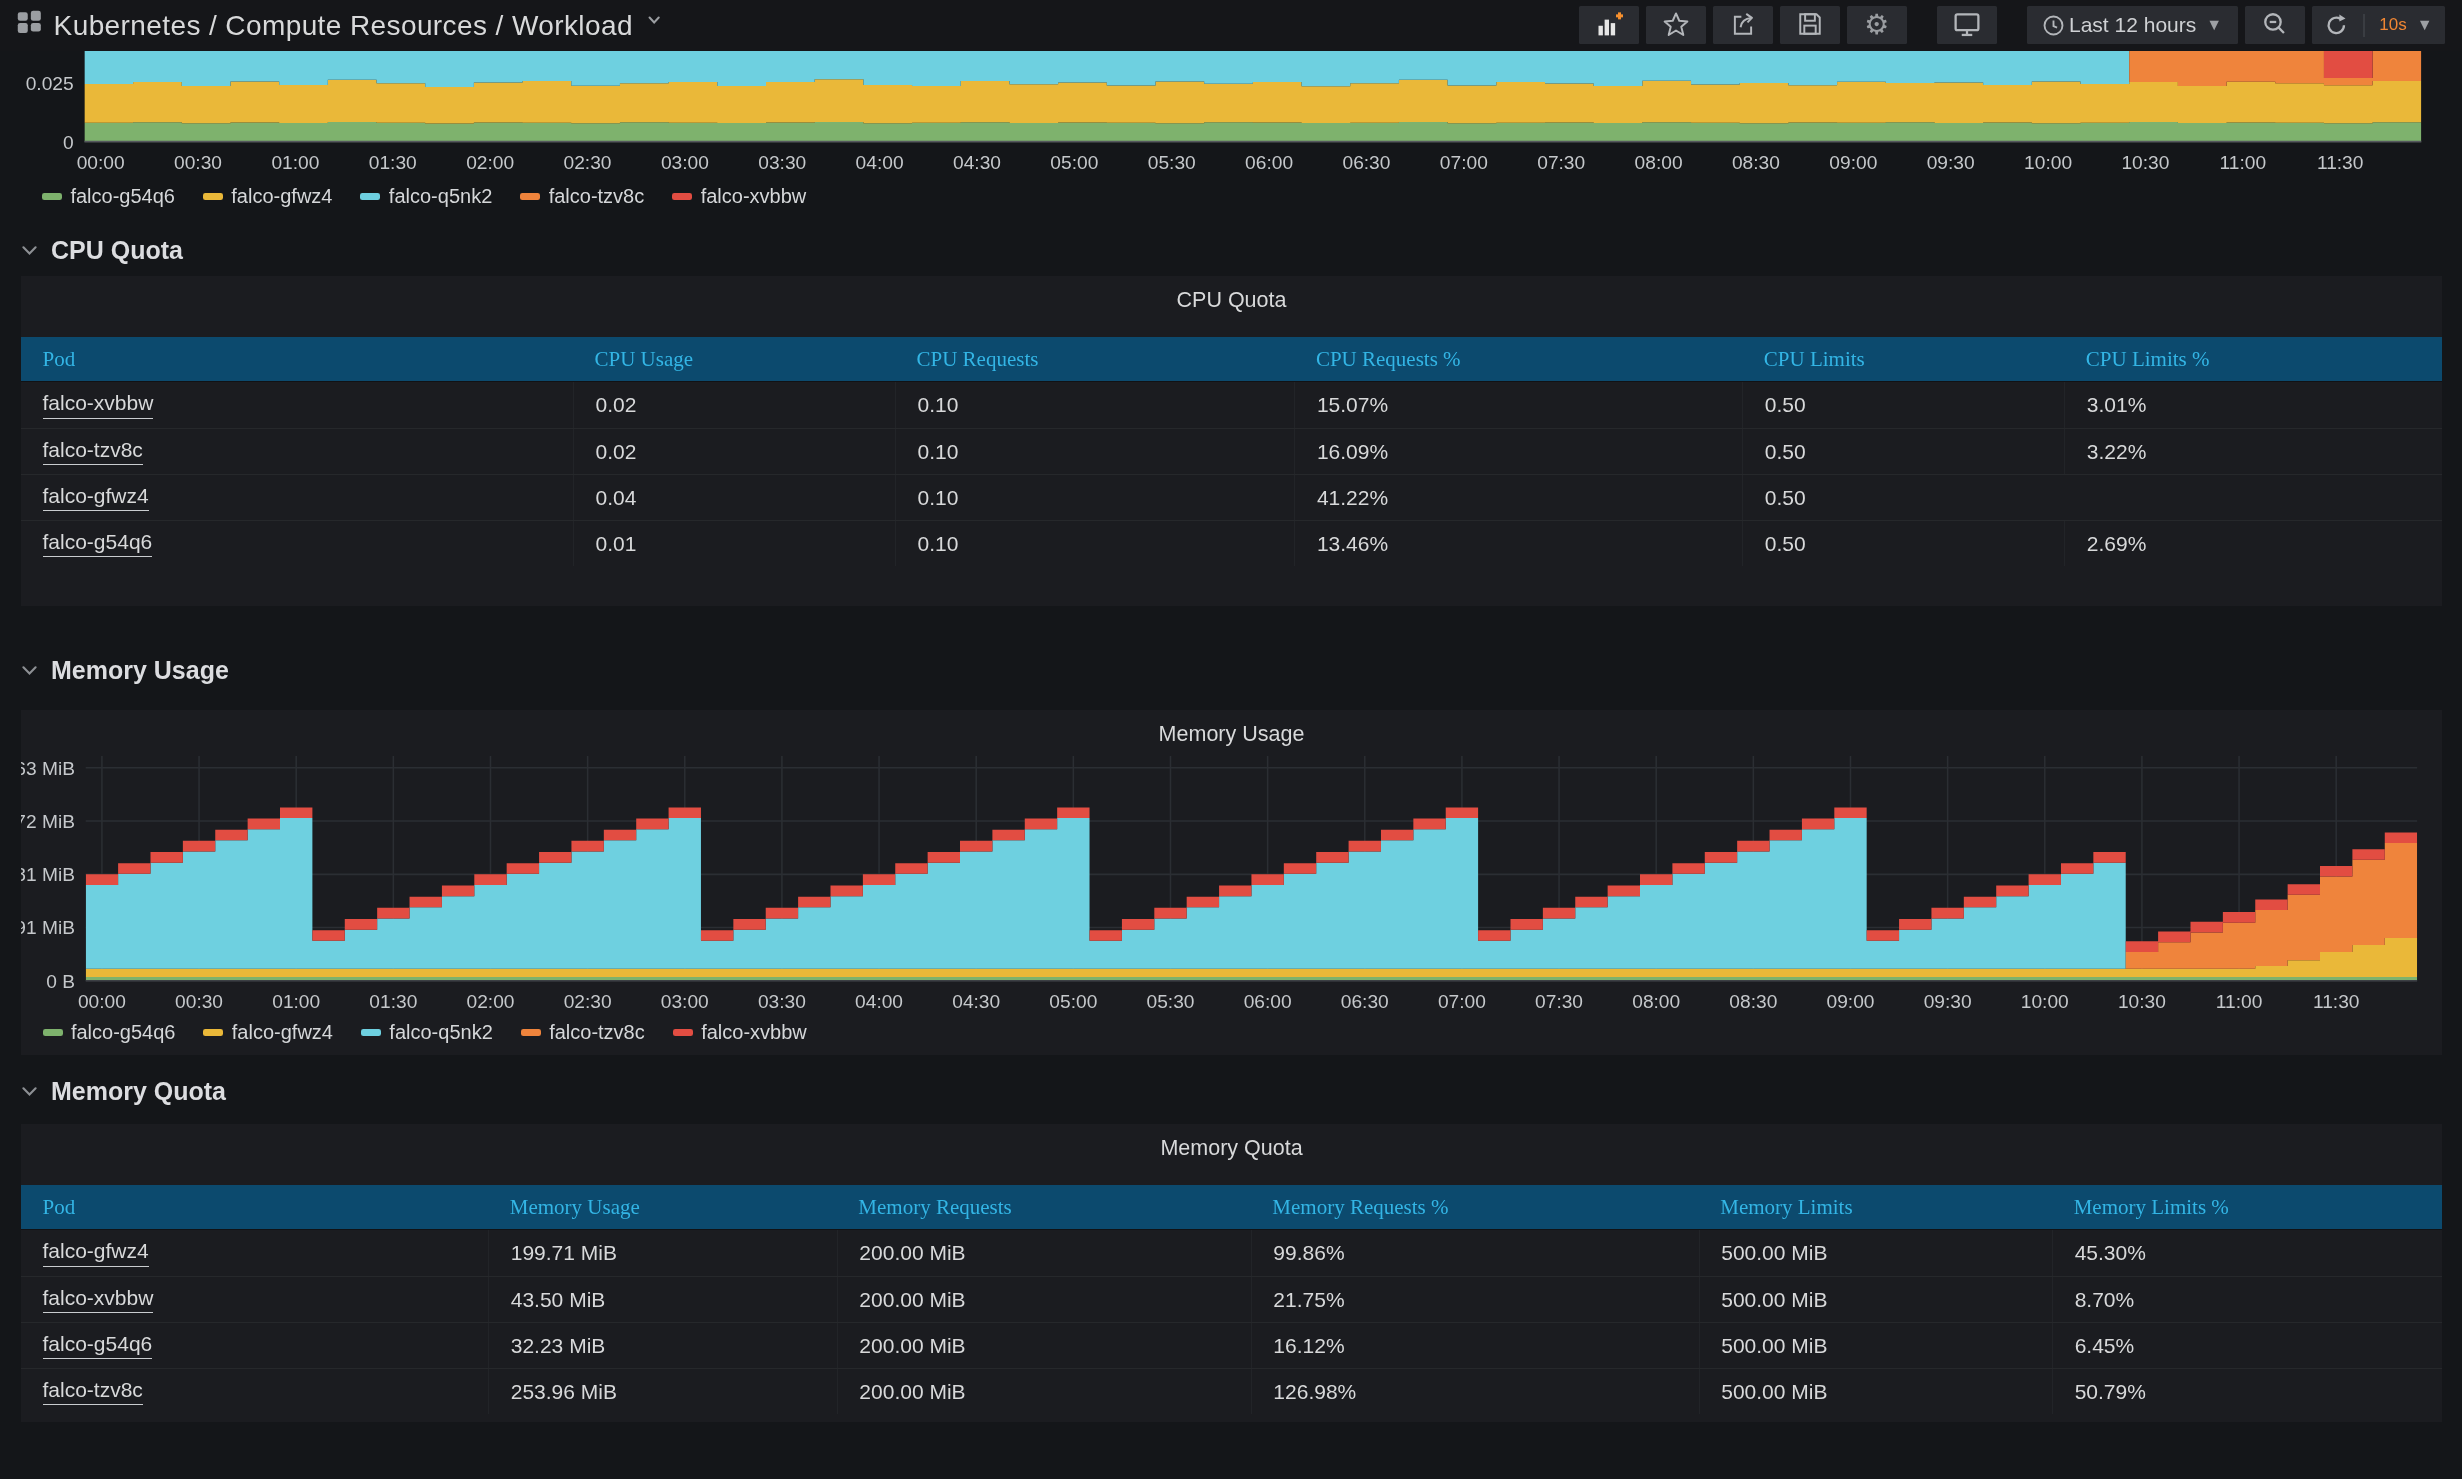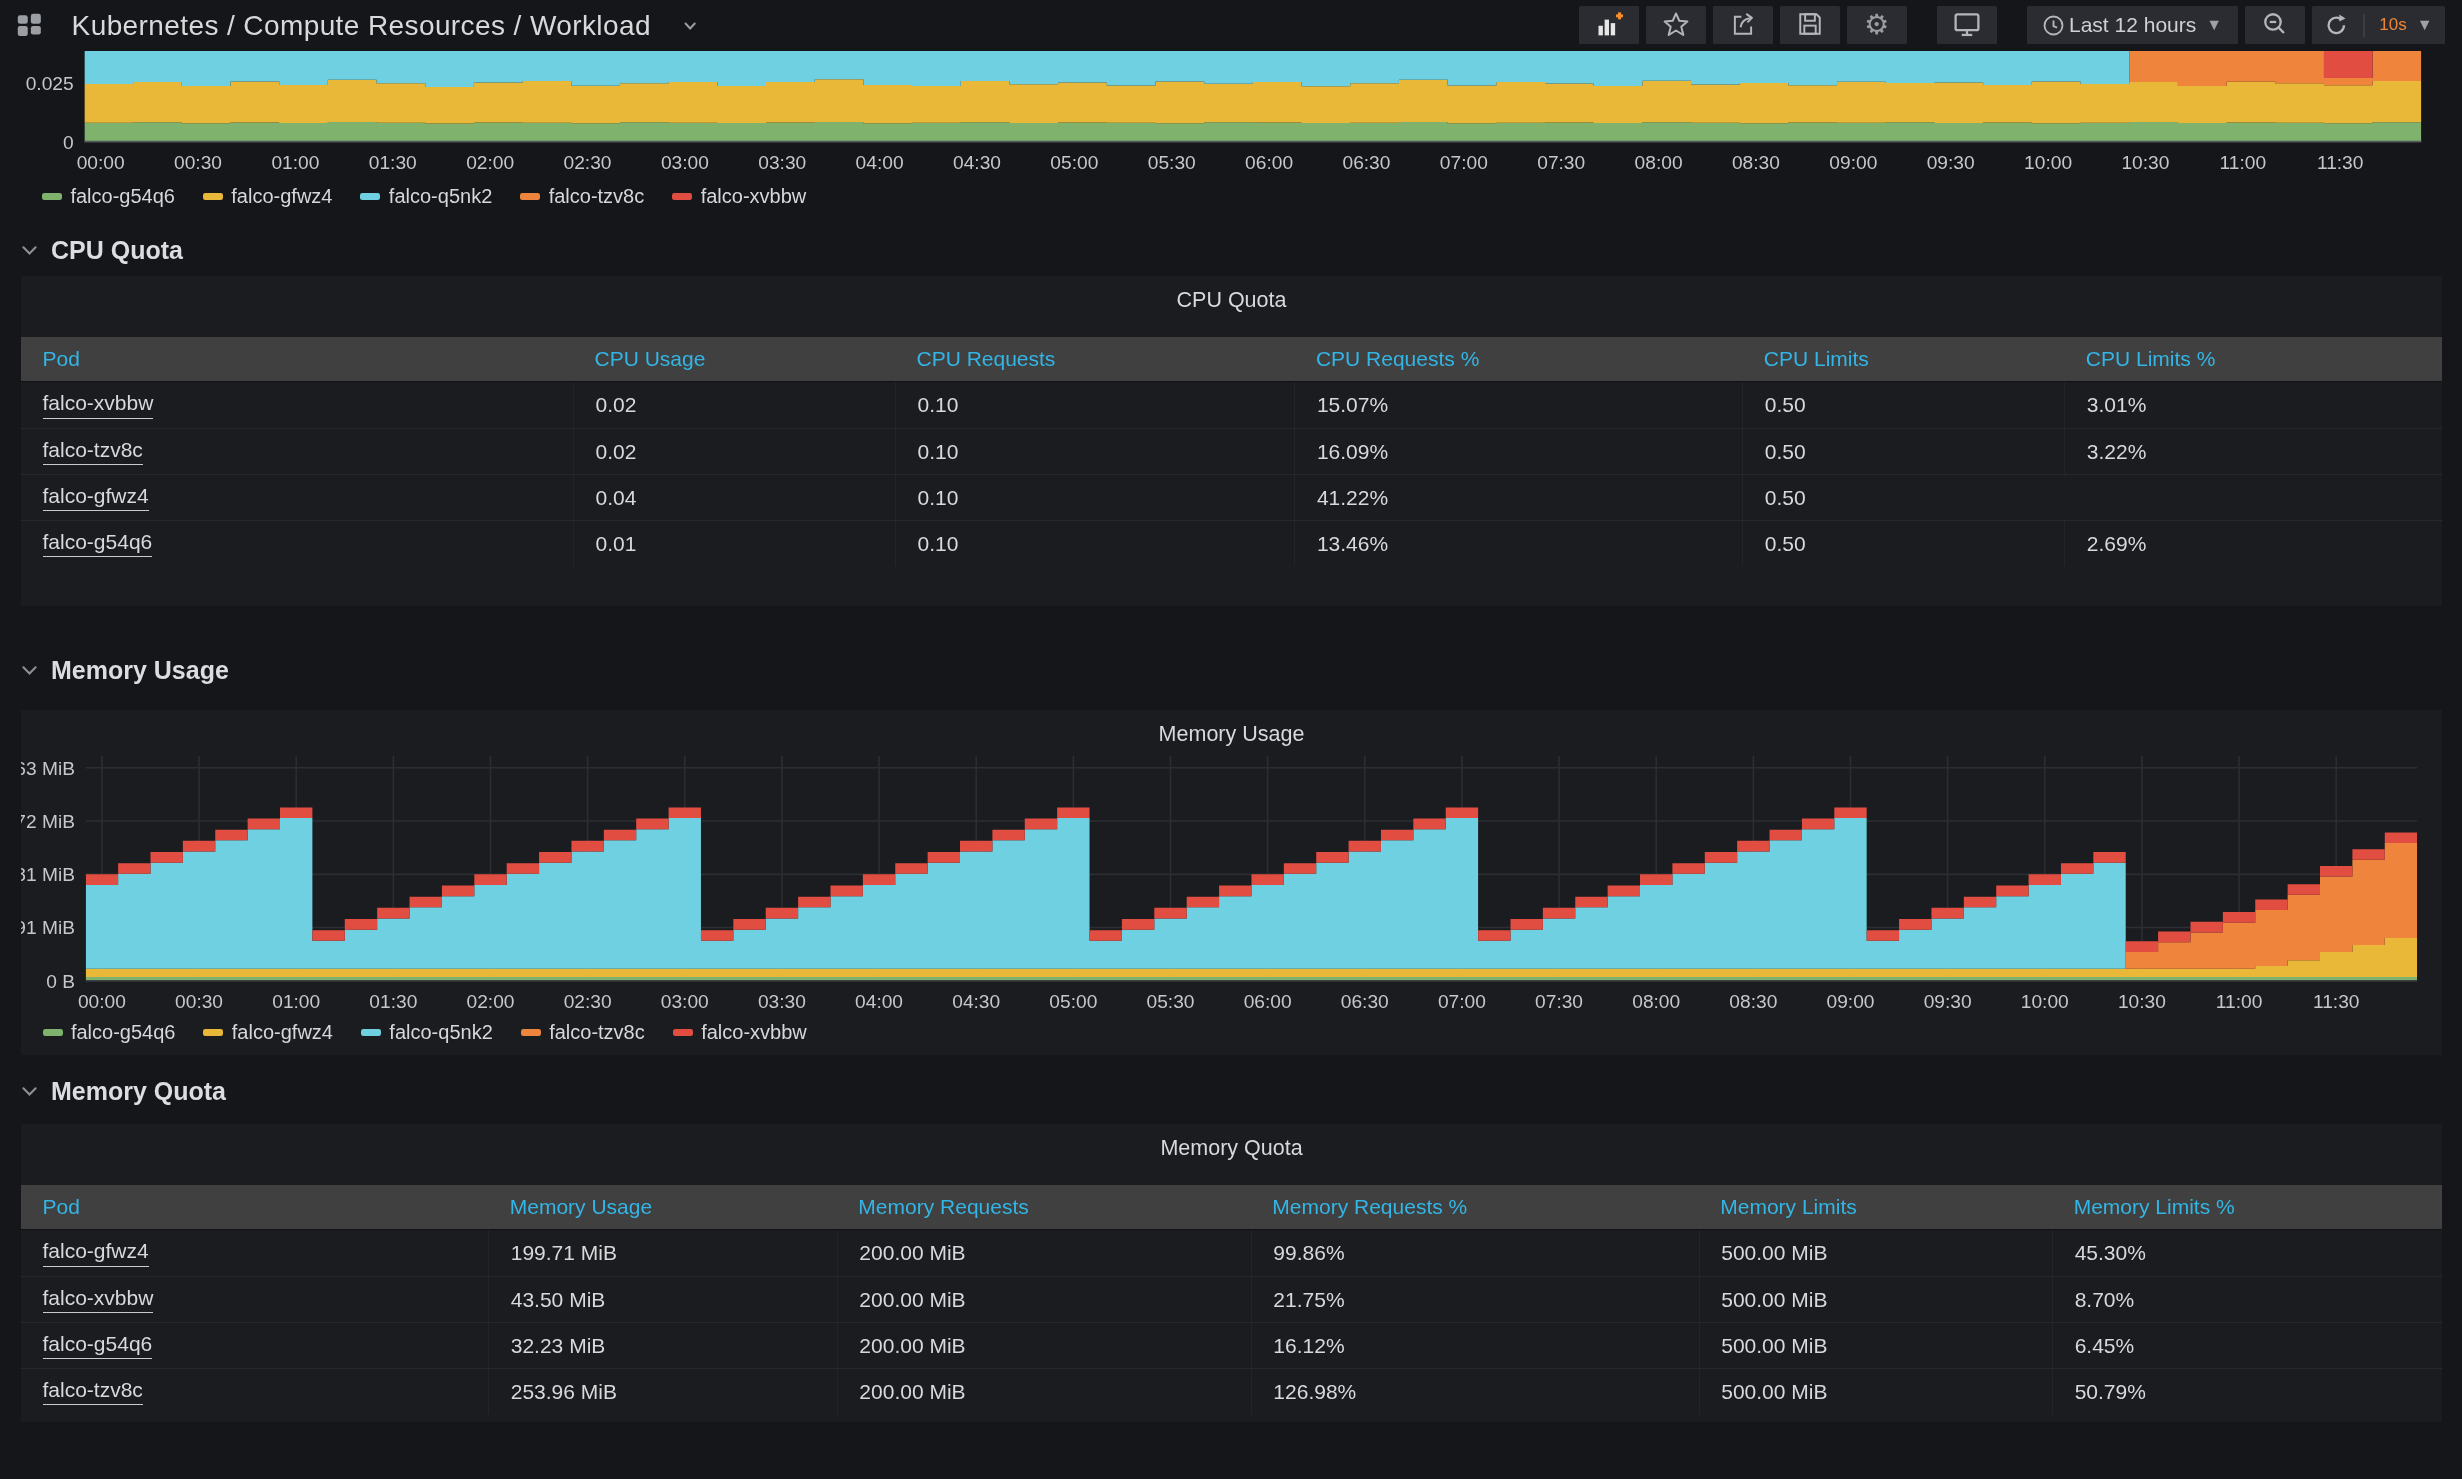--- a/index.html
+++ b/index.html
@@ -4,21 +4,21 @@
 <style>
   * { margin:0; padding:0; box-sizing:border-box; }
   html,body { background:#141619; }
   body {
     position:relative; width:2462px; height:1480px; overflow:hidden;
     font-family:"Liberation Sans","DejaVu Sans",sans-serif; color:#d8d9da;
   }
   
   .navbar { position:absolute; top:0; left:0; width:2462px; height:51px;
             display:flex; align-items:center; background:#151619; }
-  .nav-left { display:flex; align-items:center; margin-left:17px; gap:30px; }
+  .nav-left { display:flex; align-items:flex-start; margin-left:17px; gap:12px; }
   .nav-title { font-size:28px; font-weight:500; color:#d8d9da; letter-spacing:0.4px; cursor:pointer; }
   .nav-caret { color:#9b9ea2; font-size:17px; margin-left:3.1px; }
   .toolbar { position:absolute; right:17px; top:6.1px; height:38px; display:flex; align-items:stretch; }
   .tbtn { min-width:60px; height:38px; background:#2a2c31; border-radius:1.5px;
           display:flex; align-items:center; justify-content:center; margin-left:7px;
           color:#b3b6ba; cursor:pointer; }
   .tgap { width:23px; }
   .tbtn.wide { padding:0 15.4px; gap:4px; font-size:21px; color:#cfd1d4; font-weight:500; }
   .caret-dn { font-size:16px; color:#9da0a4; margin-left:6.1px; }
   .refresh-text { color:#ef8633; font-size:17px; font-weight:500; }
@@ -26,21 +26,21 @@
   .gear-glyph { font-size:28px; color:#9a9da1; line-height:1; }
   
   .sechead { position:absolute; left:21px; display:flex; align-items:center; gap:13px;
              color:#dcdde0; font-size:25px; font-weight:600; cursor:pointer; }
   .panel { position:absolute; left:21px; width:2421px; background:#1b1c20; }
   .ptitle { position:absolute; top:12.3px; left:0; width:100%; text-align:center;
             font-size:21.5px; font-weight:500; color:#d8d9da; cursor:pointer; }
   
   .gtable { position:absolute; left:0; top:61px; width:100%; }
   .trow { display:grid; height:46px; }
-  .trow.thead { height:45px; background:#404040; border-bottom:1.5px solid #111215; }
+  .trow.thead { height:45px; background:#0c4a6e; border-bottom:1.5px solid #111215;font-family:Liberation Serif, serif; }
   .thead .cell { color:#33b5e5; font-weight:500; border-left:none; }
   .trow.body + .trow.body { border-top:1.5px solid #26282b; }
   .cell { padding-left:21.5px; font-size:21px; color:#d8d9da; white-space:nowrap;
           height:100%; display:flex; align-items:center; overflow:hidden; }
   .trow.body .cell + .cell { border-left:1.5px solid #222428; }
   .podlink { border-bottom:1.5px solid #c9cccf; padding-bottom:2.3px; cursor:pointer; }
   
   .chart { position:absolute; }
   .legend { position:absolute; display:flex; gap:28px; font-size:20px; color:#d5d7d9; align-items:center; }
   .litem { display:flex; align-items:center; gap:8.4px; cursor:pointer; }

